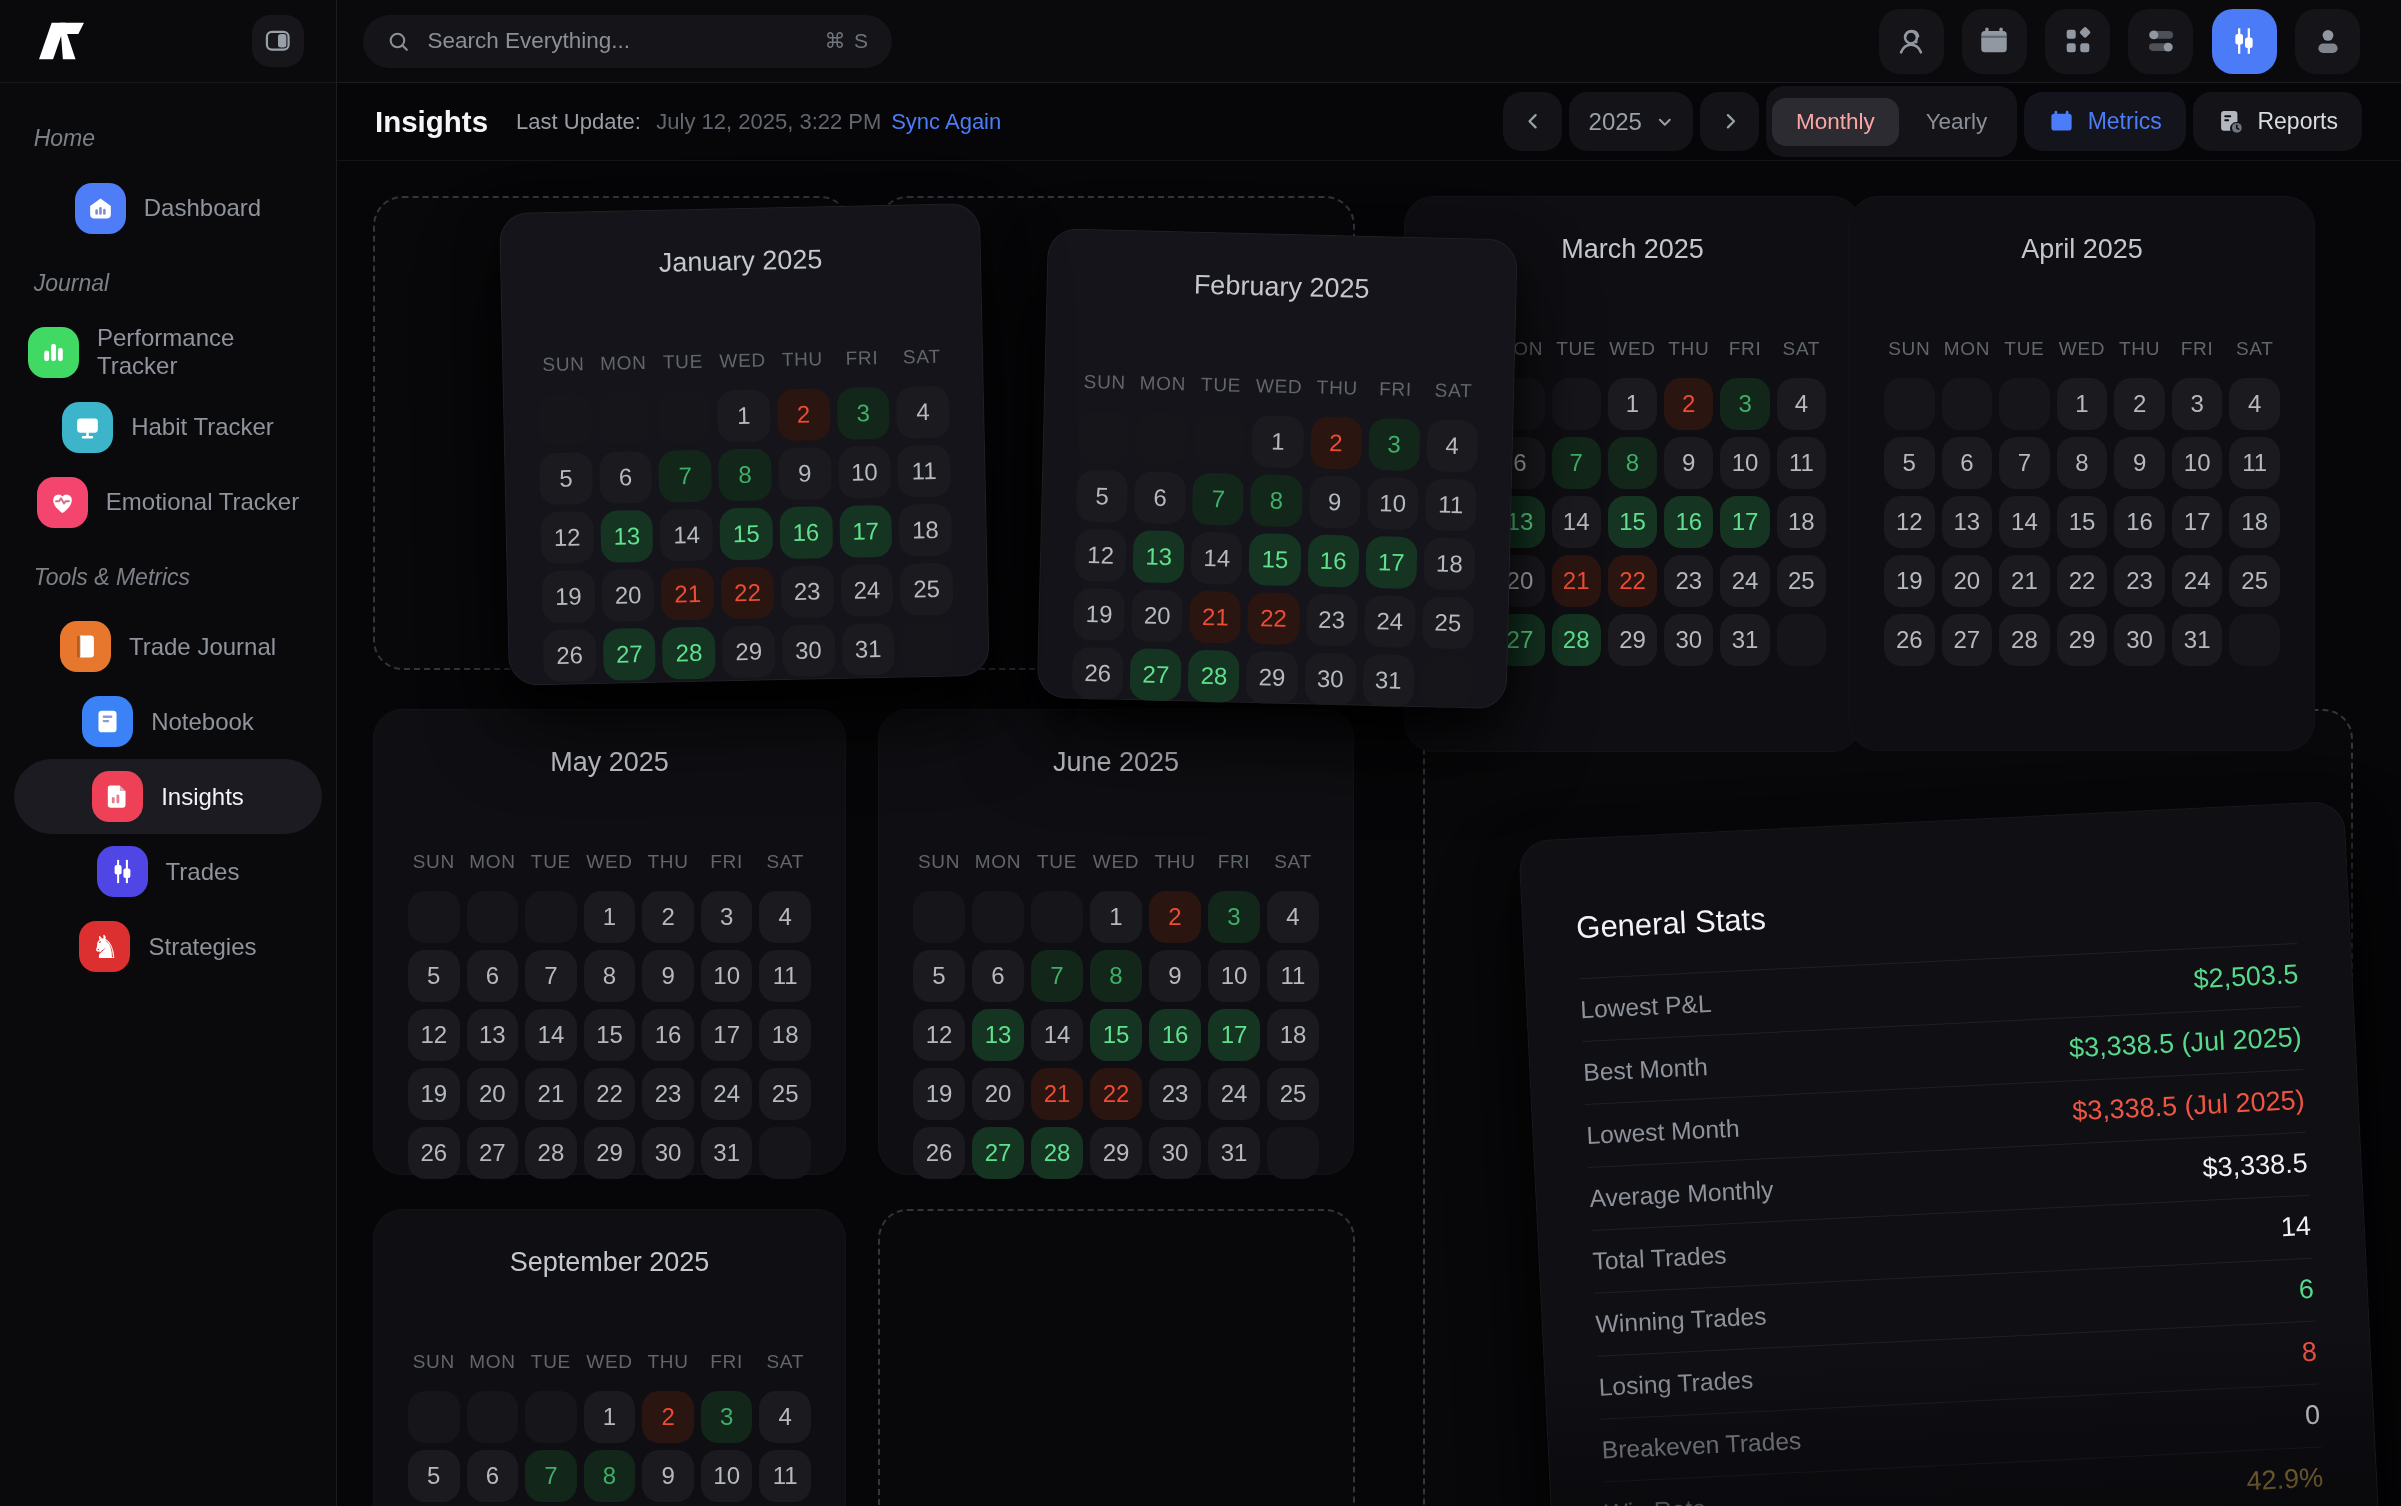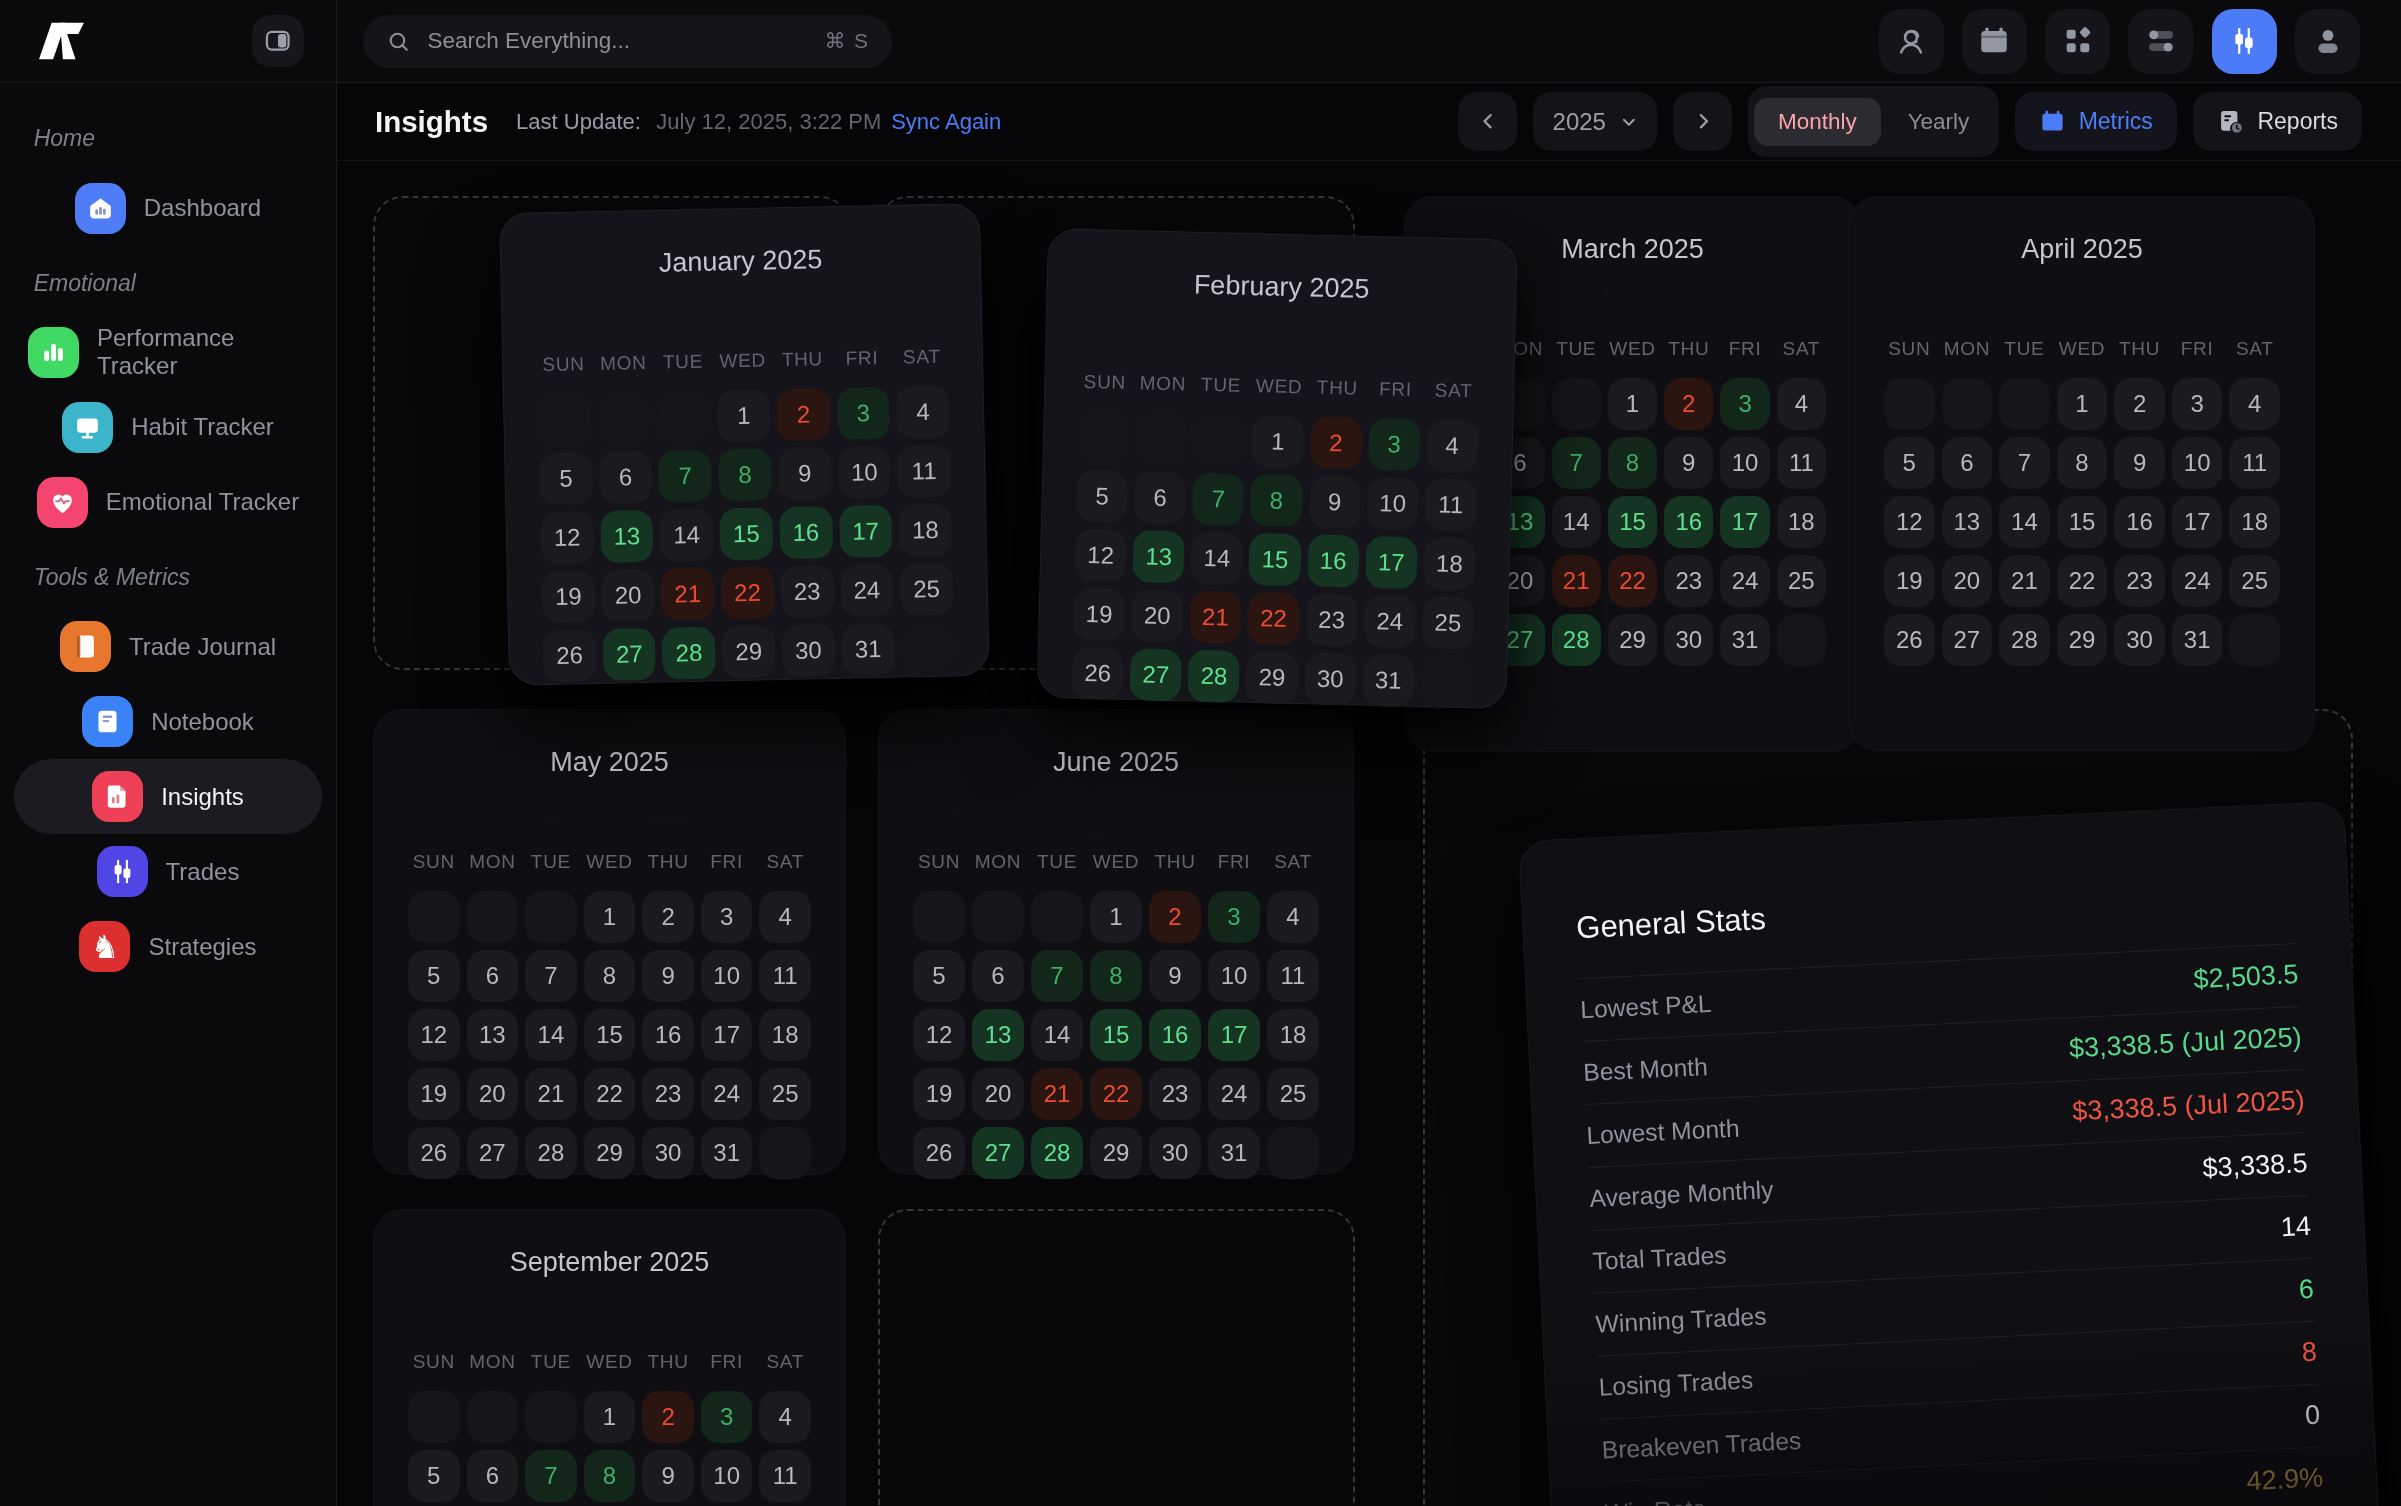--- a/index.html
+++ b/index.html
@@ -40,21 +40,21 @@
   .action-btn.active{background:#4b7bf7;color:#ffffff;}
 
   
   .page-header{position:absolute;left:336px;right:0;top:83px;height:77px;display:flex;
                align-items:center;padding:0 39px;border-bottom:1.4px solid #141418;z-index:14;}
   .ph-title{font-size:29.5px;font-weight:700;color:#f4f5f7;}
   .ph-meta{display:flex;align-items:baseline;gap:15.5px;margin-left:28px;}
   .ph-update-label{font-size:22px;color:#999ea6;}
   .ph-update-value{font-size:22px;color:#62666e;}
   .ph-sync{font-size:22px;color:#4c7df9;margin-left:9.8px;cursor:pointer;}
-  .ph-right{margin-left:auto;display:flex;align-items:center;gap:16px;}
+  .ph-right{margin-left:auto;display:flex;align-items:center;gap:7px;}
   .sq-btn{width:59px;height:59px;border-radius:18.3px;background:#131318;display:flex;
           align-items:center;justify-content:center;color:#9aa0a8;cursor:pointer;}
   .sq-btn svg{width:22.5px;height:22.5px;}
   .year-pill{height:59px;min-width:124px;border-radius:18.3px;background:#131318;display:flex;
              align-items:center;justify-content:center;gap:12.7px;color:#9aa0a8;font-size:24px;cursor:pointer;}
   .year-pill svg{width:19.7px;height:19.7px;}
   .segmented{height:59px;border-radius:18.3px;background:#131318;display:flex;align-items:center;
              padding:5.6px;gap:2.8px;}
   .seg-chip{height:48px;padding:0 24px;border-radius:14px;display:flex;align-items:center;
             font-size:22.5px;color:#8b8f98;cursor:pointer;}
@@ -142,21 +142,21 @@
             <path fill="#fff" d="M12 4.2 20 10v6.6c0 1.9-1.3 3.2-3.2 3.2H7.2C5.3 19.8 4 18.5 4 16.6V10z"></path>
             <g fill="rgba(20,50,160,0.55)">
               <rect x="8" y="12.6" width="2" height="4.2" rx="1"></rect>
               <rect x="11" y="10.8" width="2" height="6" rx="1"></rect>
               <rect x="14" y="12.2" width="2" height="4.6" rx="1"></rect>
             </g>
           </svg>
         </span>
         <span>Dashboard</span>
       </div>
-      <div class="side-section-label">Emotional</div>
+      <div class="side-section-label">Journal</div>
       <div class="side-item">
         <span class="icon-squircle" style="background:#3fd964">
           <svg viewBox="0 0 24 24" fill="#fff">
             <rect x="4.8" y="10.4" width="3.8" height="8.4" rx="1.9"></rect>
             <rect x="10.1" y="5.2" width="3.8" height="13.6" rx="1.9"></rect>
             <rect x="15.4" y="8.6" width="3.8" height="10.2" rx="1.9"></rect>
           </svg>
         </span>
         <span>Performance Tracker</span>
       </div>

